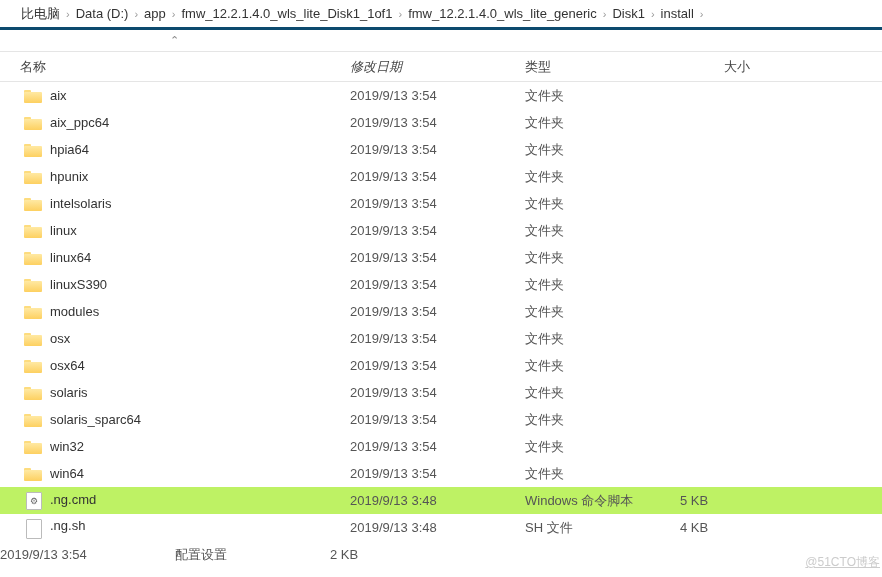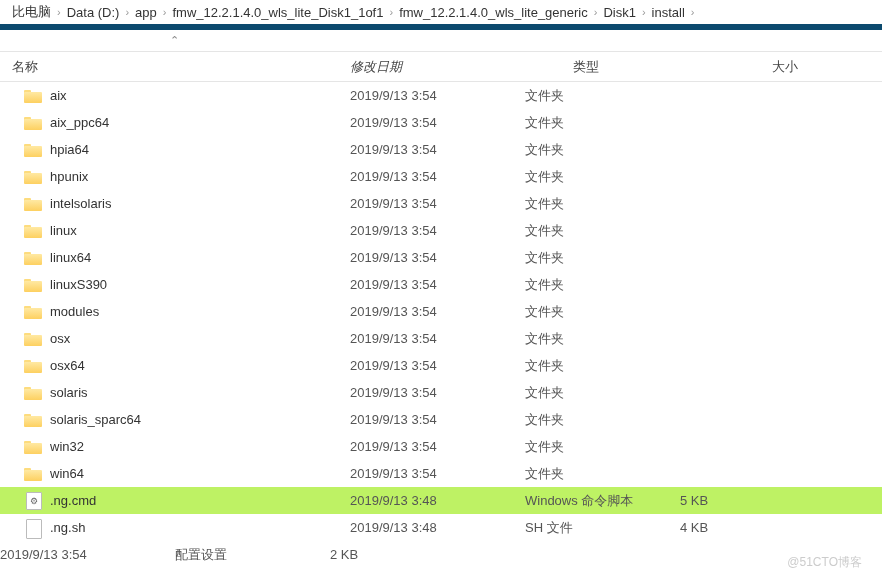--- a/index.html
+++ b/index.html
@@ -1,53 +1,53 @@
 <!DOCTYPE html>
 <html><head>
   <meta charset="utf-8">
   <style>
     * { margin: 0; padding: 0; box-sizing: border-box; font-family: "Microsoft YaHei", "Segoe UI", sans-serif; }
     body { width: 882px; height: 577px; background: #fff; font-size: 13px; color: #333; overflow: hidden; position: relative; }
     
-    .breadcrumb { display: flex; align-items: center; height: 30px; padding: 0 8px; border-bottom: 6px solid #0c4a6e; }
+    .breadcrumb { display: flex; align-items: center; height: 30px; padding: 0 17px; border-bottom: 3px solid #0c4a6e; }
     .breadcrumb-item { padding: 0 4px; cursor: pointer; white-space: nowrap; }
     .breadcrumb-sep { color: #999; padding: 0 2px; font-size: 11px; }
     
     .toolbar { height: 22px; border-bottom: 1px solid #e5e5e5; display: flex; align-items: center; }
     .sort-arrow { margin-left: 170px; color: #888; font-size: 11px; }
     
     .columns-header { display: flex; height: 30px; align-items: center; border-bottom: 1px solid #e5e5e5; color: #444; }
-    .col-name-h { width: 350px; padding-left: 12px; }
+    .col-name-h { width: 350px; padding-left: 20px; }
     .col-date-h { width: 175px; font-style: italic; }
-    .col-type-h { width: 155px; margin-left: 48px; }
+    .col-type-h { width: 155px; }
     .col-size-h { width: 100px; text-align: right; padding-right: 30px; }
     
     .file-list { }
     .file-row { display: flex; height: 27px; align-items: center; cursor: default; }
     .file-row.selected { background: #bef264; }
     
-    .col-name { width: 350px; display: flex; align-items: center; padding-left: 24px; gap: 8px; }
+    .col-name { width: 350px; display: flex; padding-left: 24px; gap: 8px; }
     .col-date { width: 175px; color: #555; }
     .col-type { width: 155px; color: #555; }
     .col-size { width: 100px; text-align: left; padding-right: 30px; color: #555; }
     
     .folder-icon { width: 18px; height: 15px; position: relative; }
     .folder-icon::before { content: ""; position: absolute; top: 2px; left: 0; width: 7px; height: 3px; background: #fddc7e; border-radius: 1px 1px 0 0; }
     .folder-icon::after { content: ""; position: absolute; top: 4px; left: 0; width: 18px; height: 11px; background: linear-gradient(#ffe9a3, #fdd060); border-radius: 1px; }
     
     .file-icon { width: 18px; height: 20px; position: relative; }
     .file-icon::after { content: ""; position: absolute; top: 1px; left: 2px; width: 14px; height: 18px; background: #fff; border: 1px solid #bbb; border-radius: 1px; }
     
     .cmd-icon { width: 18px; height: 18px; position: relative; }
     .cmd-icon::after { content: "⚙"; position: absolute; top: 0; left: 2px; width: 14px; height: 16px; background: #fff; border: 1px solid #bbb; border-radius: 1px; font-size: 9px; color: #666; text-align: center; line-height: 16px; }
     
     .ini-icon { width: 18px; height: 18px; position: relative; }
     .ini-icon::after { content: "⚙"; position: absolute; top: 0; left: 2px; width: 14px; height: 16px; background: #fff; border: 1px solid #bbb; border-radius: 1px; font-size: 9px; color: #666; text-align: center; line-height: 16px; }
     
-    .watermark { position: absolute; bottom: 6px; right: 20px; color: #ccc; font-size: 12px; }
+    .watermark { position: absolute; bottom: 6px; right: 2px; color: #ccc; font-size: 12px; text-decoration: underline; }
   </style>
 </head>
 <body>
 
 <div class="breadcrumb" id="breadcrumb">
     <span class="breadcrumb-item">比电脑</span>
     <span class="breadcrumb-sep">›</span>
     <span class="breadcrumb-item">Data (D:)</span>
     <span class="breadcrumb-sep">›</span>
     <span class="breadcrumb-item">app</span>

